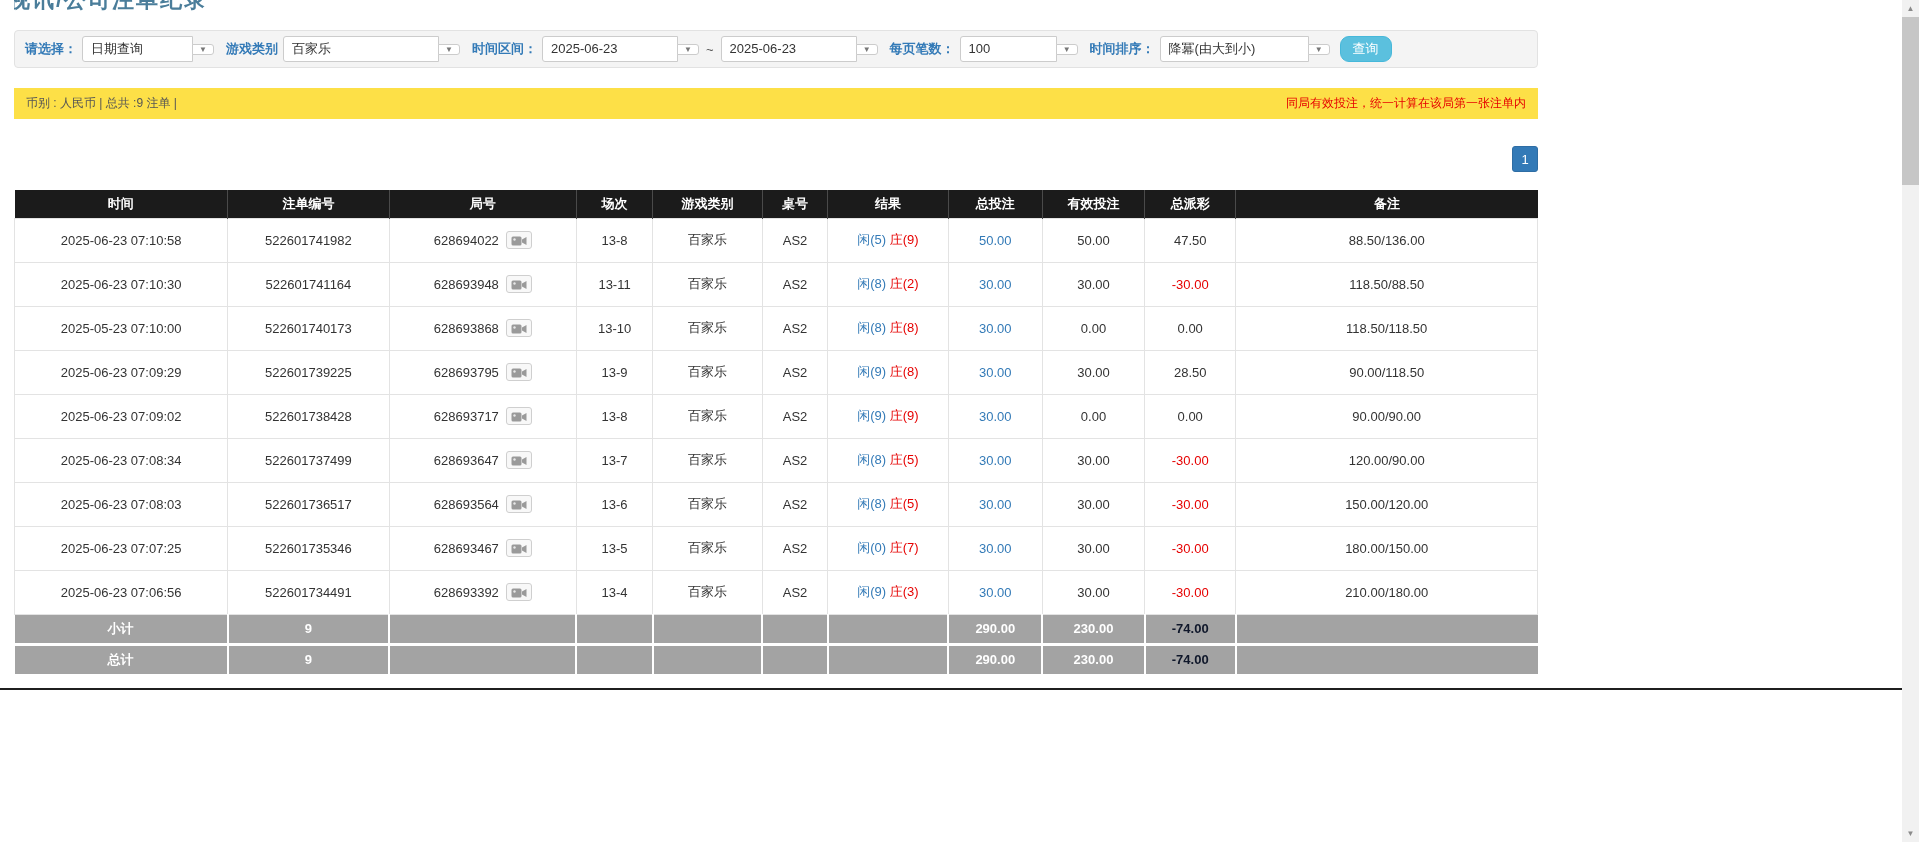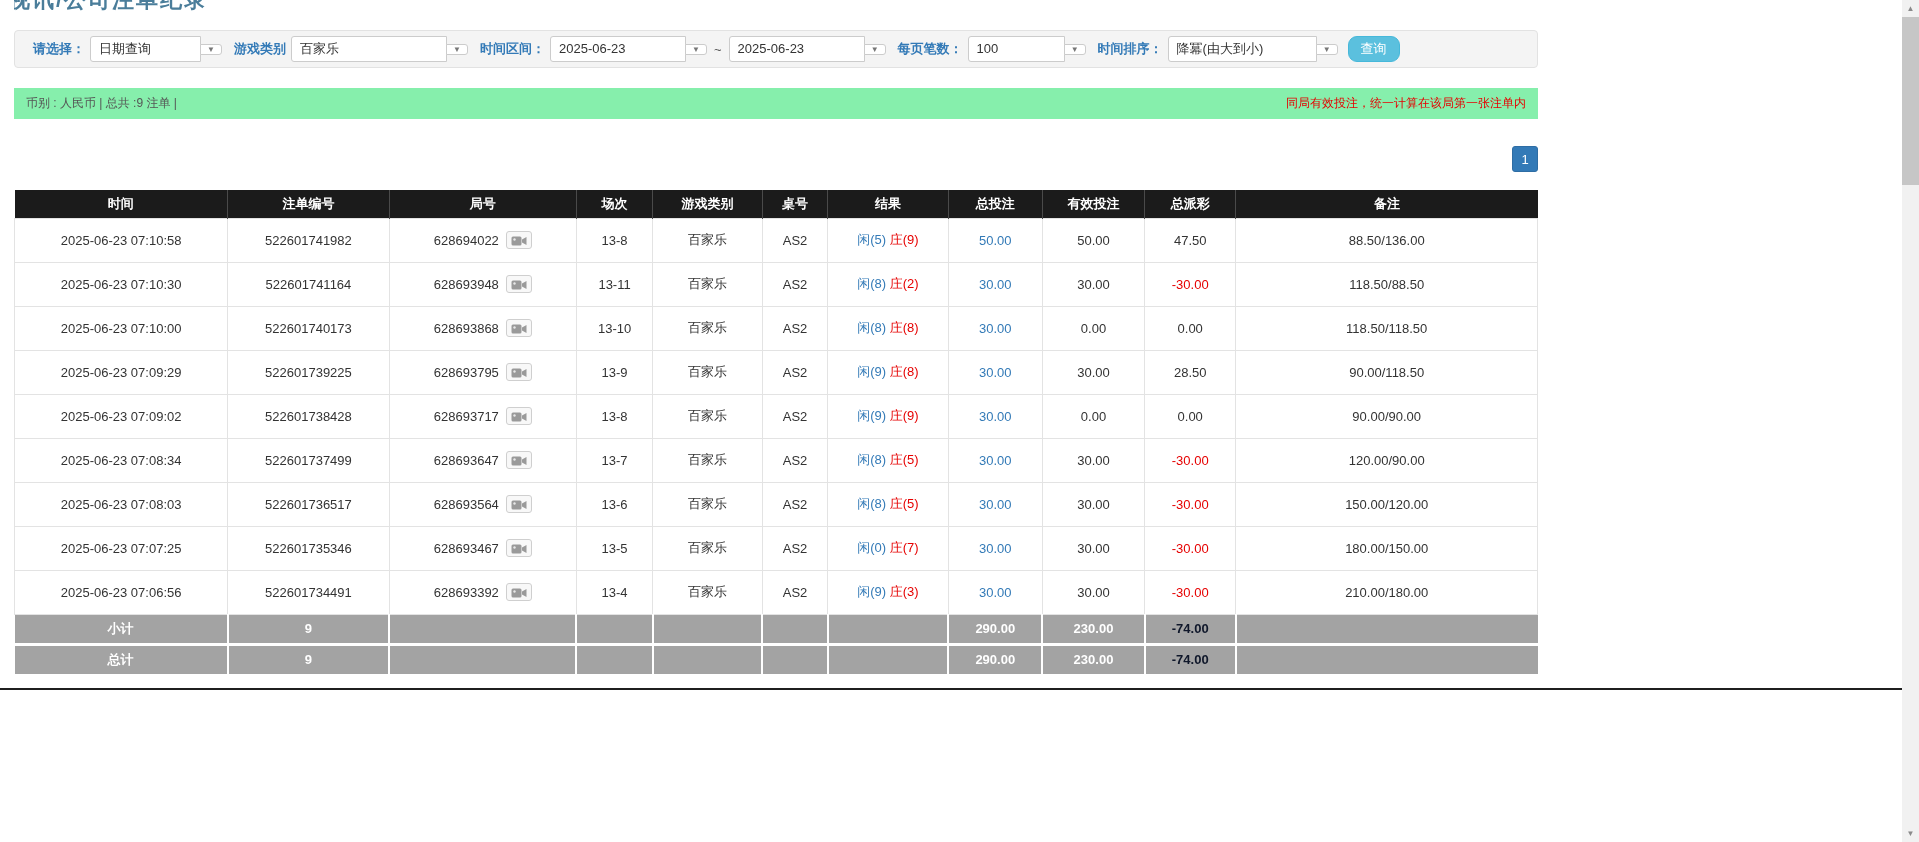--- a/index.html
+++ b/index.html
@@ -13,41 +13,41 @@
   
   .title-clip { height:13px; overflow:hidden; }
   .title-clip h1 { margin:-15px 0 0 -6px; font-size:22px; font-weight:bold; color:#4a7d9a; letter-spacing:2px; white-space:nowrap; }
 
   
   .filter-bar {
     margin-top:17px; background:#f4f4f4; border:1px solid #e2e2e2; border-radius:4px;
     padding:5px 8px; display:flex; align-items:center; white-space:nowrap;
   }
   .flabel { color:#337ab7; font-weight:bold; font-size:13px; margin:0 5px 0 12px; }
-  .flabel.first { margin-left:10px; }
+  .flabel.first { margin-left:2px; }
   .combo { display:flex; height:26px; cursor:pointer;align-items:center; }
   .combo-value {
     background:#fff; border:1px solid #ccc; border-radius:3px 0 0 3px;
     padding:0 8px; line-height:24px; font-size:13px; color:#333; flex:1; overflow:hidden;
   }
   .combo-caret {
     width:22px; background:#fff; border:1px solid #ccc; margin-left:-1px;
     border-radius:0 3px 3px 0; display:flex; align-items:center; justify-content:center;
     color:#777; font-size:8px;
   }
   .w-select{width:132px} .w-game{width:177px} .w-date{width:157px} .w-size{width:118px} .w-sort{width:170px}
   .tilde { margin:0 7px; color:#555; font-size:13px; }
   .btn-query {
     margin-left:10px; height:26px; padding:0 12px; background:#5bc0de; border:1px solid #46b8da;
     color:#fff; font-size:13px; border-radius:9px; cursor:pointer; font-family:inherit;
   }
 
   
   .summary-bar {
-    margin-top:20px; height:31px; background:#86efac;
+    margin-top:20px; height:31px; background:#fde047;
     display:flex; align-items:center; justify-content:space-between; padding:0 12px; font-size:12px;
   }
   .summary-left { color:#555; }
   .summary-right { color:#e60000; }
 
   
   .pagination { margin-top:27px; height:26px; text-align:right; }
   .page-btn {
     display:inline-flex; width:26px; height:26px; align-items:center; justify-content:center;
     background:#337ab7; border:1px solid #2e6da4; color:#fff; border-radius:3px; font-size:13px; cursor:pointer;
@@ -205,21 +205,21 @@
           <td>13-11</td>
           <td>百家乐</td>
           <td>AS2</td>
           <td><span class="player">闲(8)</span> <span class="banker">庄(2)</span></td>
           <td><span class="bet-link">30.00</span></td>
           <td>30.00</td>
           <td><span class="neg">-30.00</span></td>
           <td>118.50/88.50</td>
         </tr>
         <tr>
-          <td>2025-06-23 07:10:00</td>
+          <td>2025-05-23 07:10:00</td>
           <td>522601740173</td>
           <td><span class="round-no">628693868</span><span class="video-btn"><svg width="16" height="12" viewBox="0 0 16 12">
                 <rect x="0.5" y="1.5" width="10" height="9" rx="1.5" fill="#9a9a9a"></rect>
                 <path d="M11 4.5 L15.5 2 V10 L11 7.5 Z" fill="#9a9a9a"></path>
                 <circle cx="3.5" cy="4.5" r="1.2" fill="#e8e8e8"></circle>
               </svg></span></td>
           <td>13-10</td>
           <td>百家乐</td>
           <td>AS2</td>
           <td><span class="player">闲(8)</span> <span class="banker">庄(8)</span></td>

